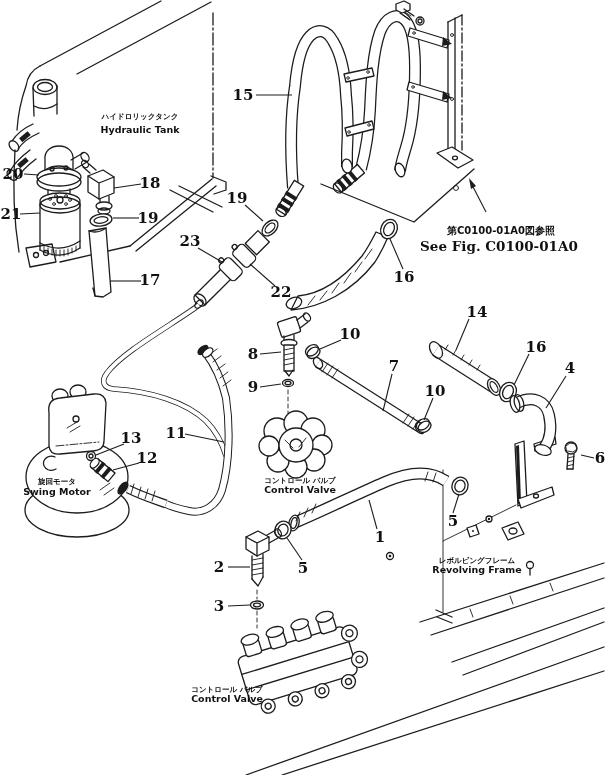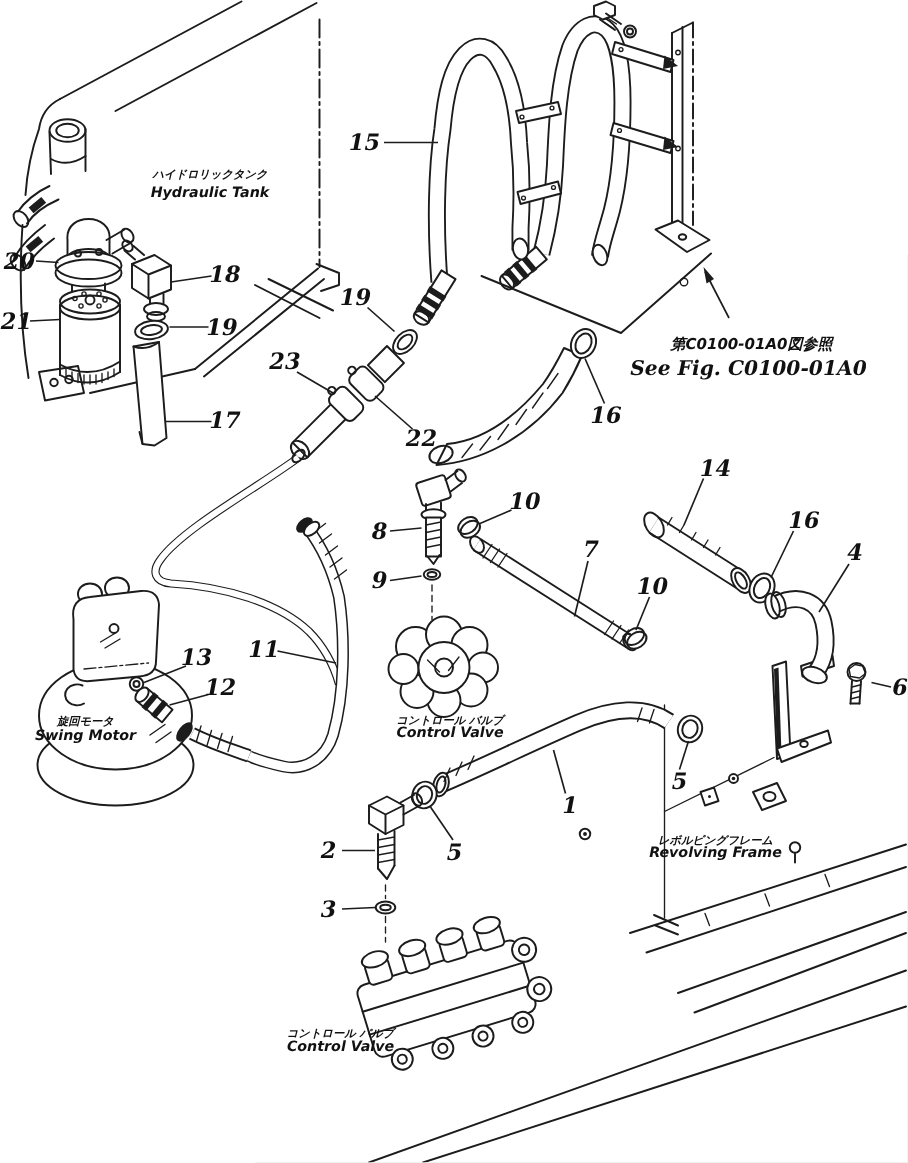--- a/index.html
+++ b/index.html
@@ -1,17 +1,17 @@
 <!DOCTYPE html>
 <html><head>
 <meta charset="utf-8">
 <style>
   html,body{margin:0;padding:0;background:#e8e8e8;}
   .page{width:605px;height:775px;background:#ffffff;position:relative;overflow:hidden;
-        font-family:"DejaVu Sans",sans-serif;font-style:italic;}
+        font-family:"DejaVu Sans",sans-serif;}
   svg{display:block}
   .ln{fill:none;stroke:#1c1c1c;stroke-width:1.3;stroke-linejoin:round;stroke-linecap:round}
   .thin{stroke-width:0.9}
   .wf{fill:#ffffff}
   .fill-dark{fill:#1c1c1c;stroke:none}
   .tube-o{fill:none;stroke:#1c1c1c;stroke-linecap:butt;stroke-linejoin:round}
   .tube-i{fill:none;stroke:#ffffff;stroke-linecap:butt;stroke-linejoin:round}
   .leader{stroke:#1c1c1c;stroke-width:1.1}
   .callout{font-family:"DejaVu Serif",serif;font-weight:700;font-size:15px;fill:#111;
            text-anchor:middle;dominant-baseline:central}

